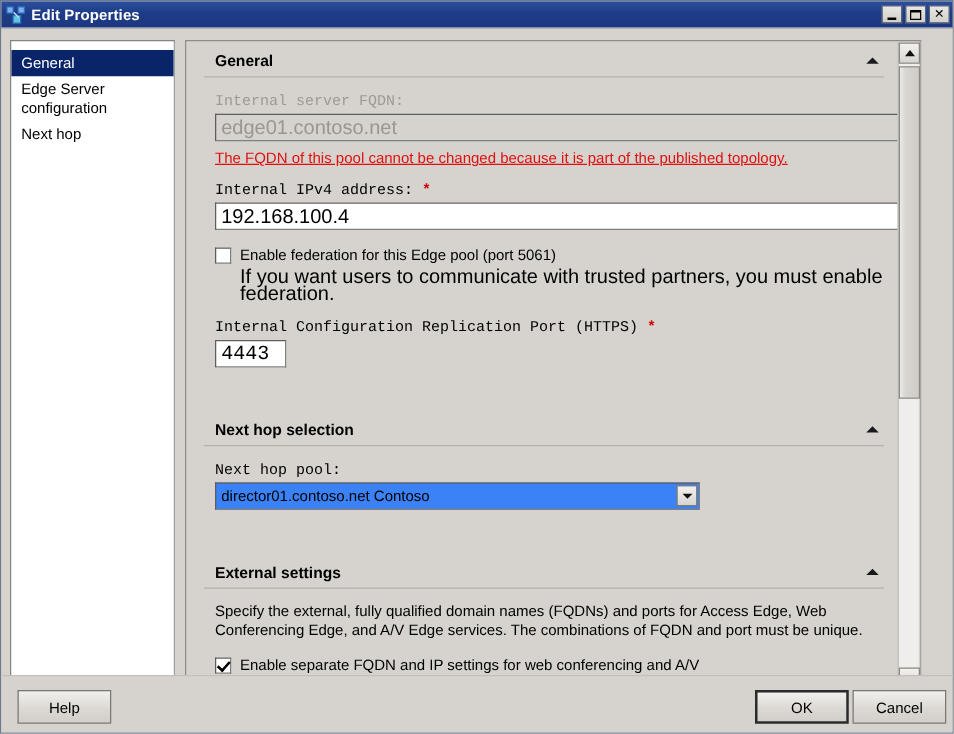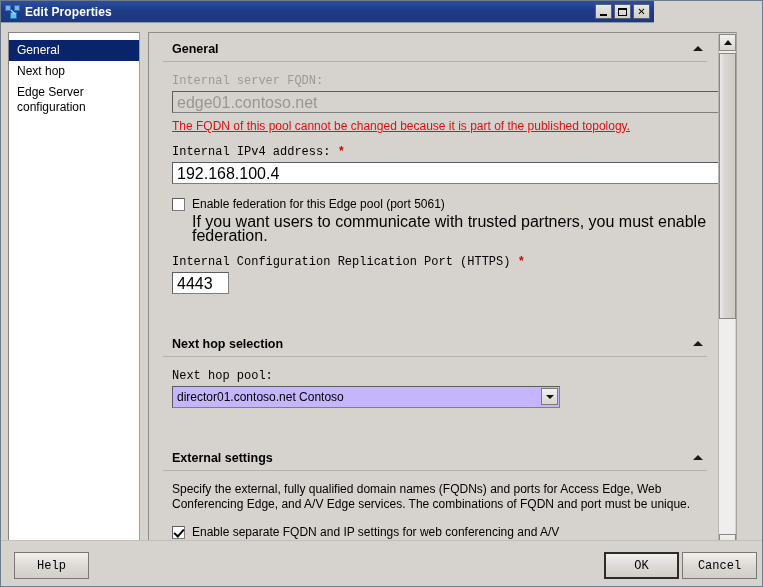--- a/index.html
+++ b/index.html
@@ -16,21 +16,21 @@
     position: relative;
     width: 763px; height: 587px;
     background: #d6d3ce;
     border: 1px solid #6e7b8e;
     overflow: hidden;
   }
 
   
   .titlebar {
     position: absolute; left: 0; top: 0;
-    width: 653px; height: 22px;
+    width: 763px; height: 22px;
     background: linear-gradient(to bottom, #2b4f9e 0%, #1e3c86 45%, #1c3880 100%);
     display: flex; align-items: center;
     padding-left: 4px;
     border-bottom: 1px solid #8d9aab;
   }
   .title-icon {
     width: 16px; height: 16px;
     margin-right: 4px;
     flex: 0 0 auto;
     position: relative;
@@ -153,21 +153,21 @@
     padding: 2px 4px;
     font-family: "Liberation Sans", sans-serif;
     font-size: 16px;
     color: #000;
     line-height: 17px;
   }
   .txt-input.disabled {
     background: #d6d3ce;
     color: #9a968f;
   }
-  .txt-input.small { width: 57px; }
+  .txt-input.small { width: 57px; font-family: Liberation Mono, monospace; }
 
   .err-msg {
     color: #e01010;
     font-size: 12px;
     margin-top: 6px;
     text-decoration: underline;
   }
 
   .check-row {
     display: flex;
@@ -202,21 +202,21 @@
   }
 
   .combo-wrap {
     position: relative;
     width: 388px;
     height: 22px;
     margin-top: 3px;
   }
   .combo-input {
     width: 388px; height: 22px;
-    background: #c4b5fd;
+    background: #3b82f6;
     border: 1px solid #7f7f7f;
     border-top-color: #5d5d5d;
     border-left-color: #5d5d5d;
     padding: 2px 22px 2px 4px;
     font-size: 12px;
     line-height: 17px;
     color: #000;
     overflow: hidden;
     white-space: nowrap;
   }
@@ -290,21 +290,21 @@
     left: 0; bottom: 0;
     width: 763px; height: 46px;
     background: #d6d3ce;
     border-top: 1px solid #c3c0bb;
   }
   .dlg-btn {
     position: absolute;
     width: 75px; height: 27px;
     background: linear-gradient(to bottom,#f1f0ed 0%, #dcd9d4 55%, #d2cfc9 100%);
     border: 1px solid #7b7873;
-    font-family: Liberation Mono, monospace;
+    font-family: Liberation Sans, sans-serif;
     font-size: 12px;
     color: #000;
     display: flex; align-items: center; justify-content: center;
   }
   .dlg-btn.default { border: 2px solid #2b2b2b; }
   #btn-help { left: 13px; top: 11px; }
   #btn-ok { right: 85px; top: 11px; }
   #btn-cancel { right: 7px; top: 11px; }
 </style>
 </head>
@@ -338,24 +338,24 @@
     </div>
   </div>
 
   <div class="body-area">
 
     <div class="nav-panel">
       <div class="nav-item first selected">
         <span>General</span>
       </div>
       <div class="nav-item">
-        <span>Next hop</span>
+        <span>Edge Server configuration</span>
       </div>
       <div class="nav-item">
-        <span>Edge Server configuration</span>
+        <span>Next hop</span>
       </div>
     </div>
 
     <div class="content-pane">
       <div class="content-inner">
 
         <div class="section-head">
           <span class="section-title">General</span>
           <span class="collapse-arrow"></span>
         </div>

